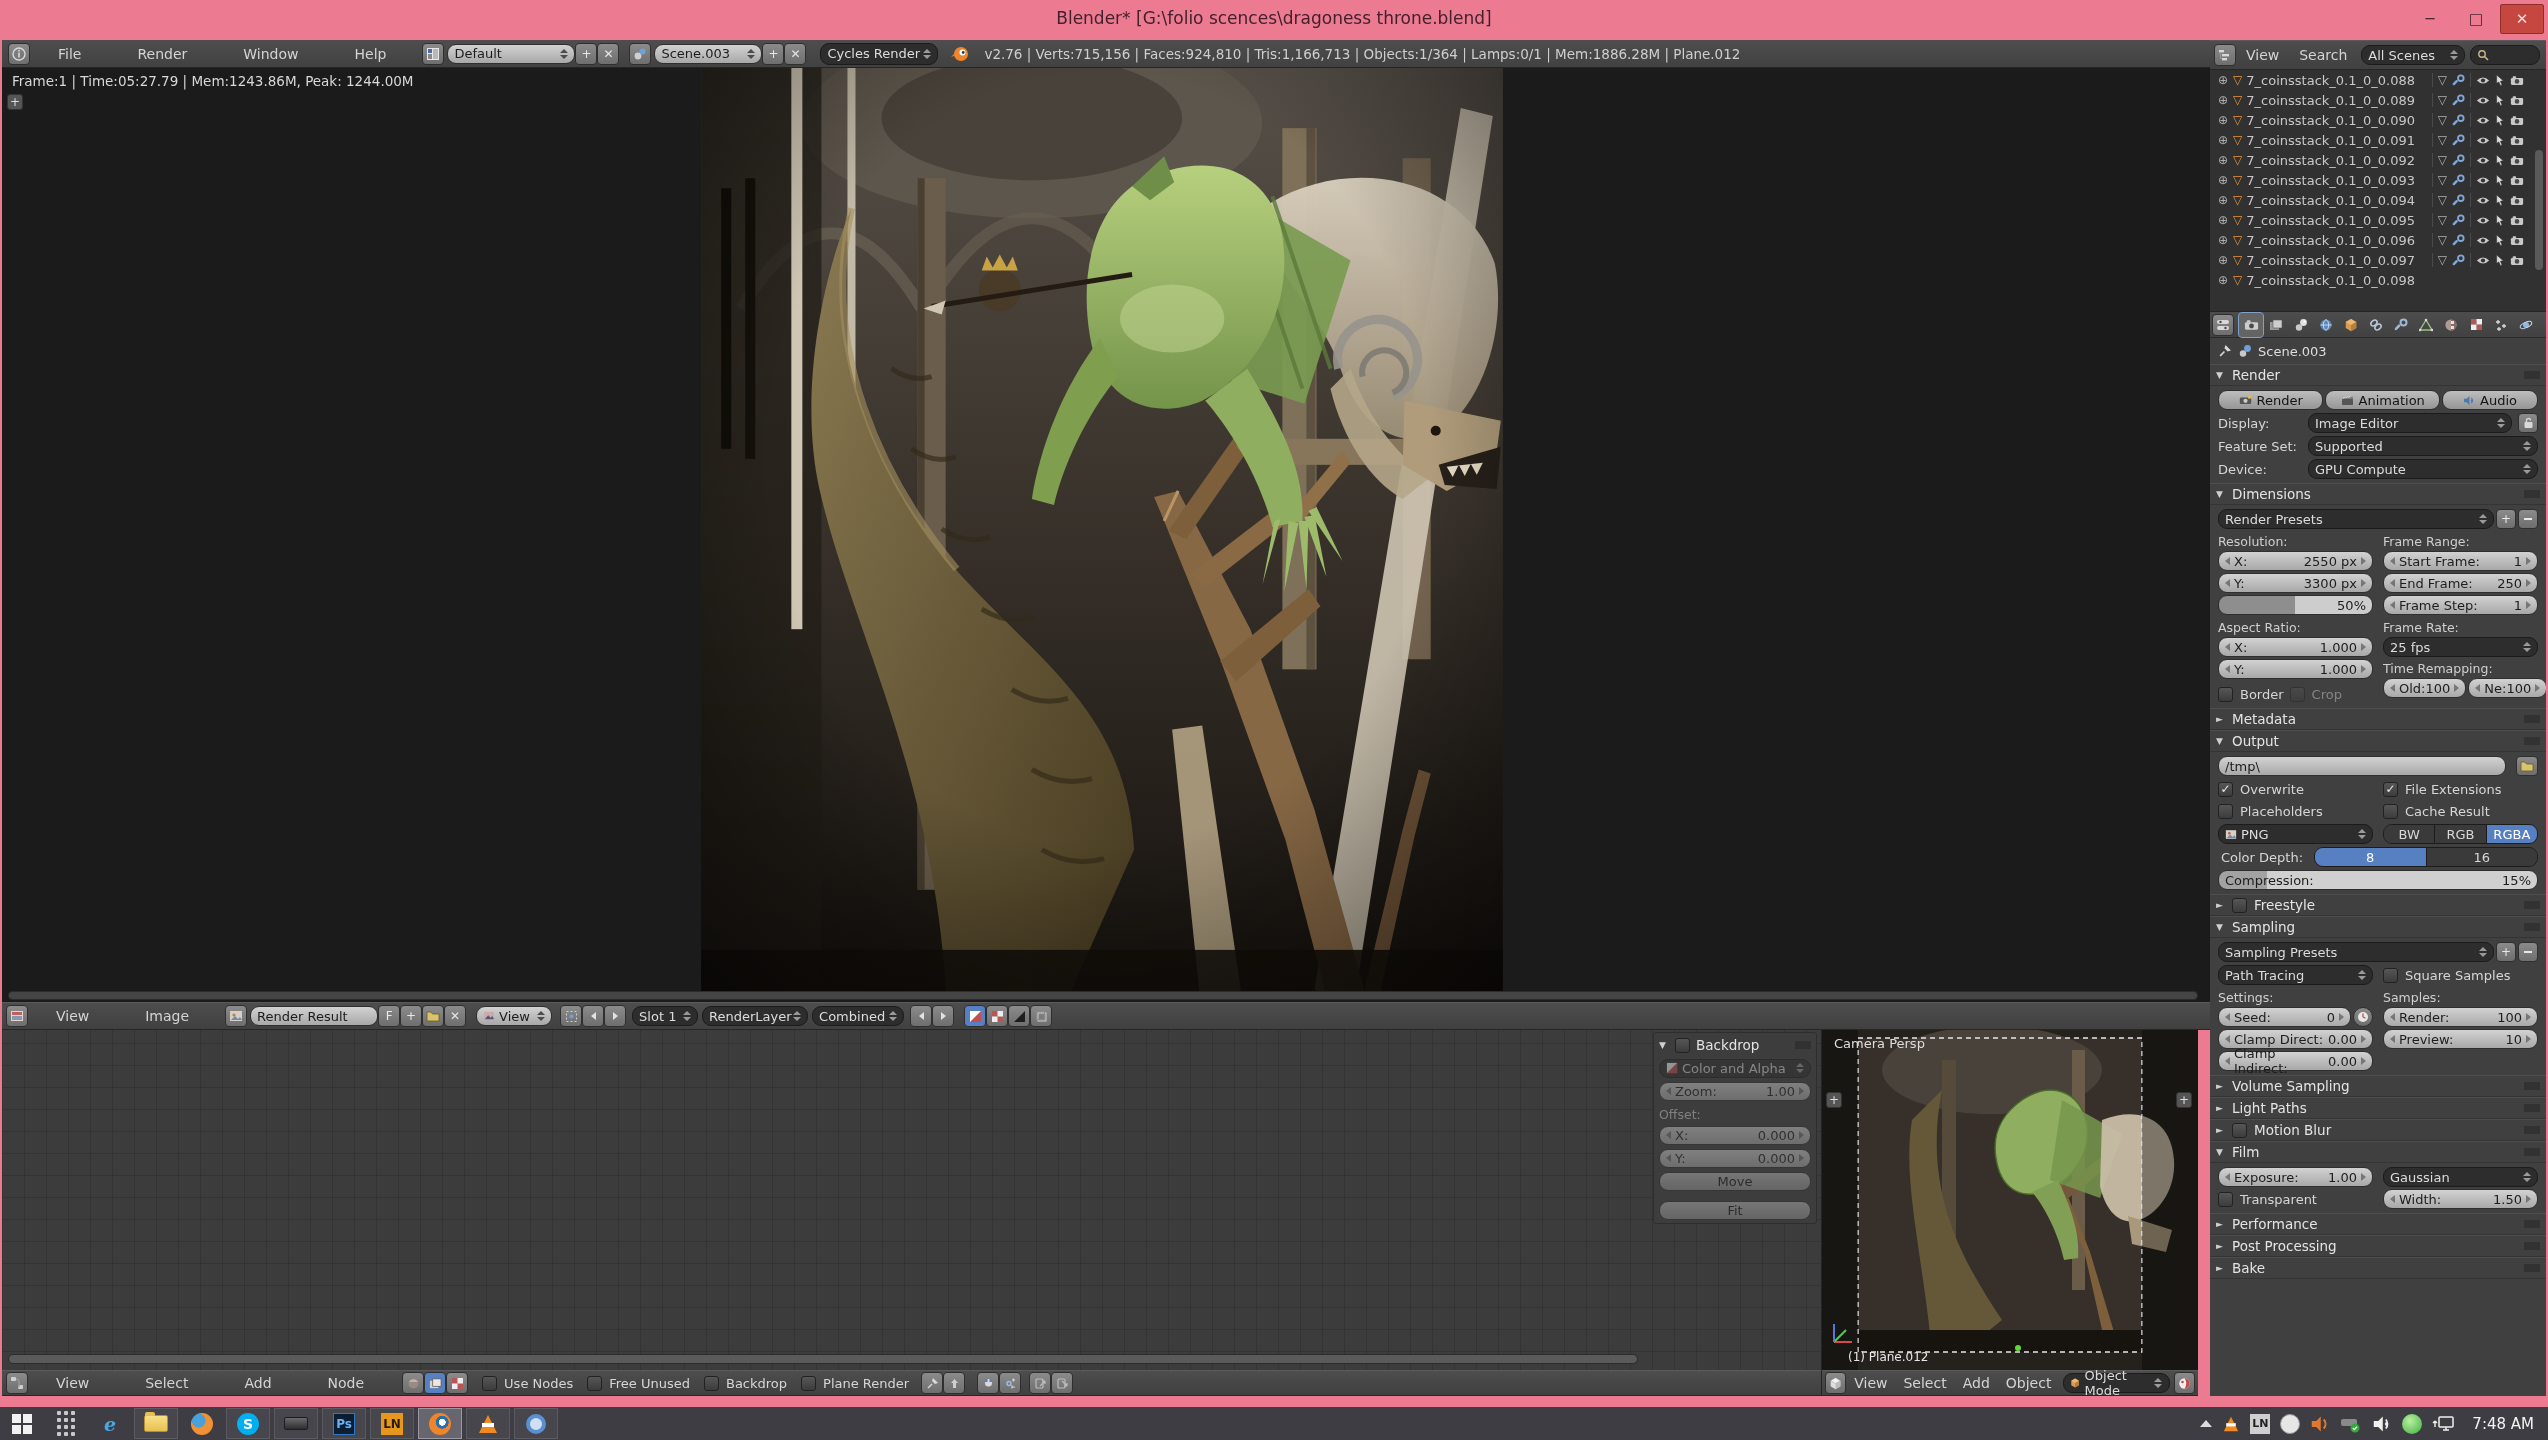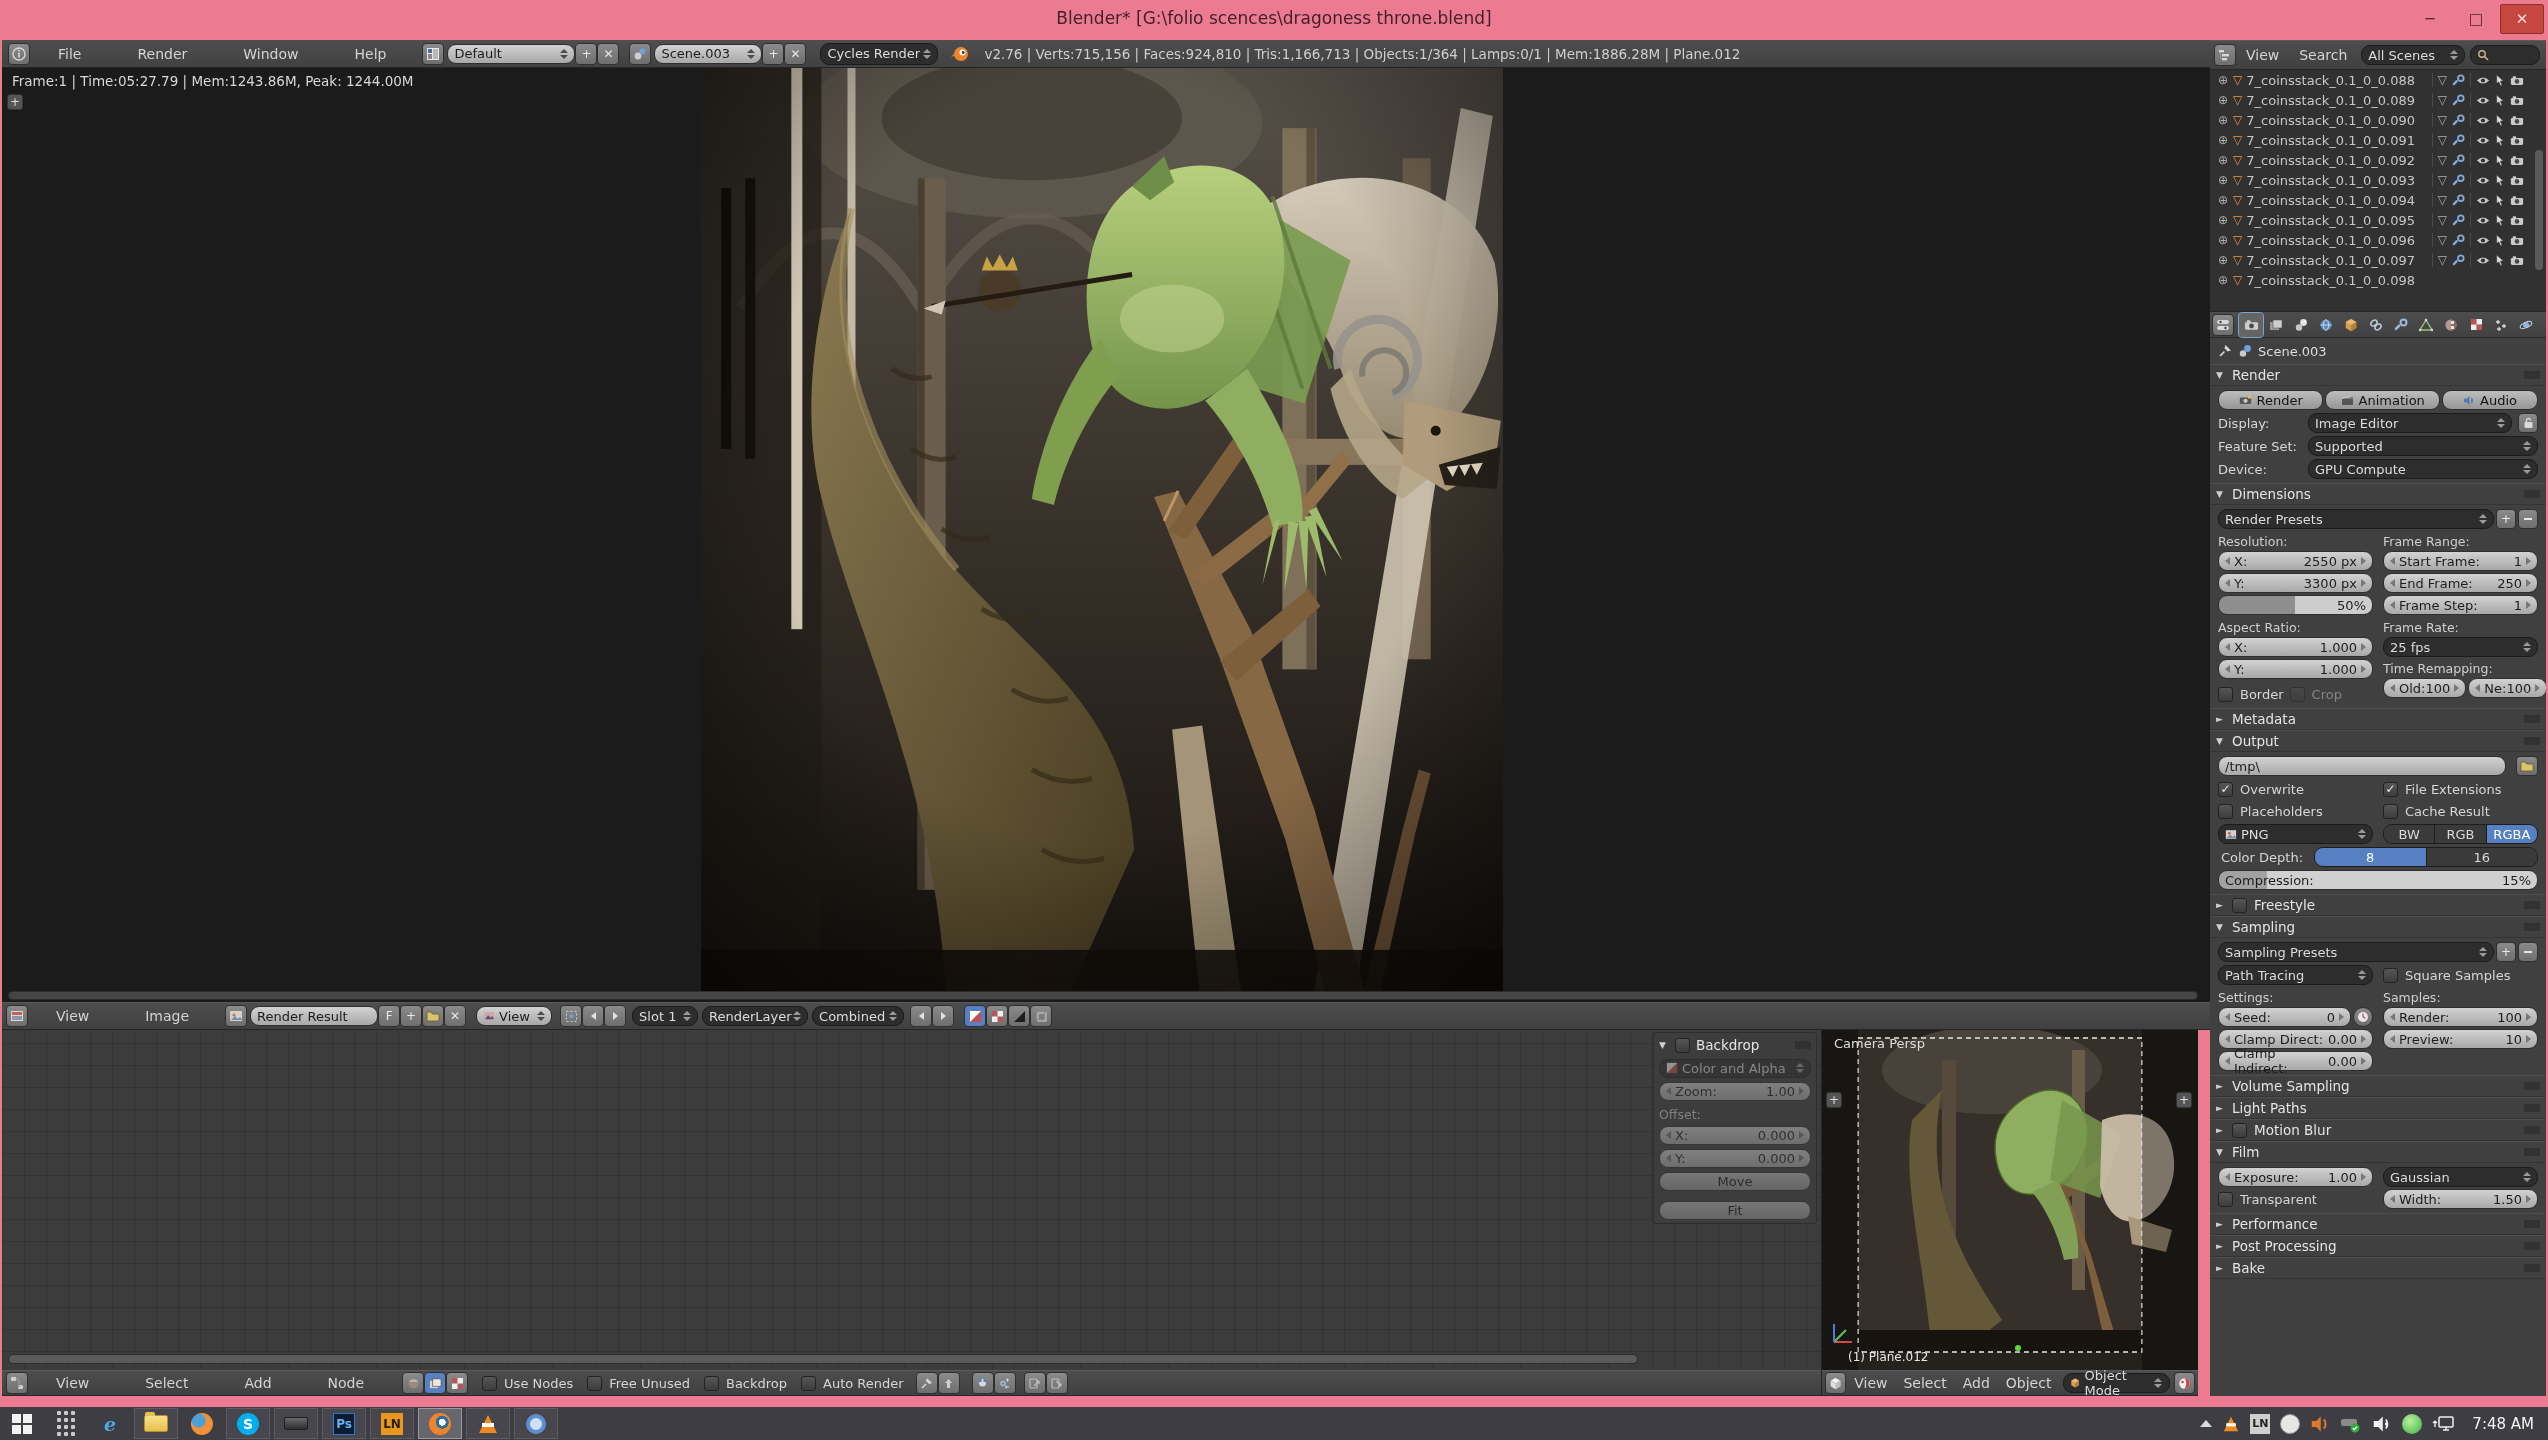--- a/index.html
+++ b/index.html
@@ -507,21 +507,21 @@
       <span class="cbrow" style="margin-left:14px;">
           <span class="cb"></span>
           <span>Free Unused</span>
         </span>
       <span class="cbrow" style="margin-left:14px;">
           <span class="cb"></span>
           <span>Backdrop</span>
         </span>
       <span class="cbrow" style="margin-left:14px;">
           <span class="cb"></span>
-          <span>Auto Render</span>
+          <span>Plane Render</span>
         </span>
       <span class="sqbtn" style="margin-left:12px;">
         <svg width="13" height="13" viewBox="0 0 13 13">
             <path d="M7 1 L12 6 L9 7 L6 4Z" fill="#d8d8d8"></path>
             <path d="M6 7 L2 11" stroke="#d8d8d8" stroke-width="1.5"></path>
           </svg>
       </span>
       <span class="sqbtn">
         <svg width="13" height="13" viewBox="0 0 13 13">
             <path d="M6.5 2 L10 6 H8 V11 H5 V6 H3Z" fill="#cfcfcf"></path>

